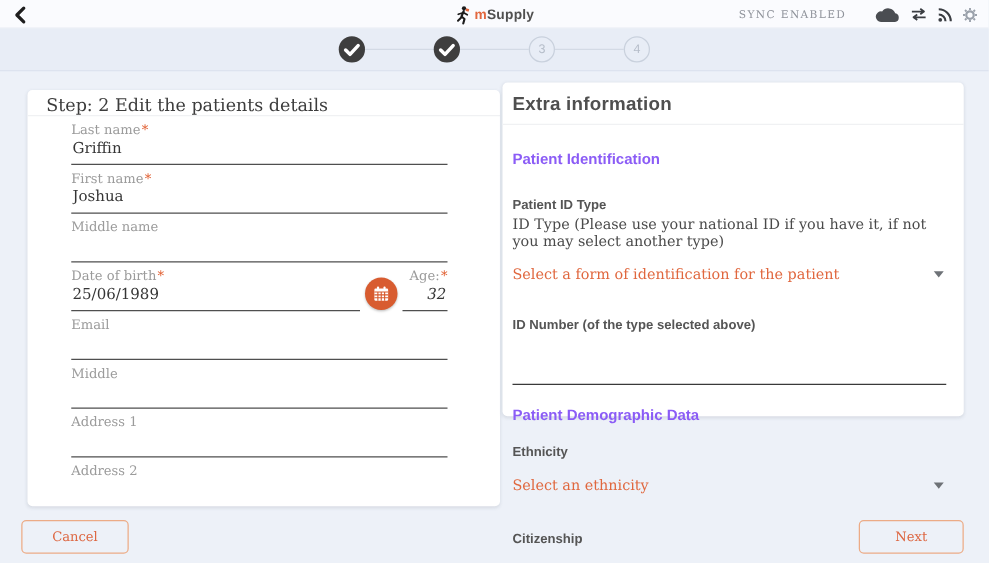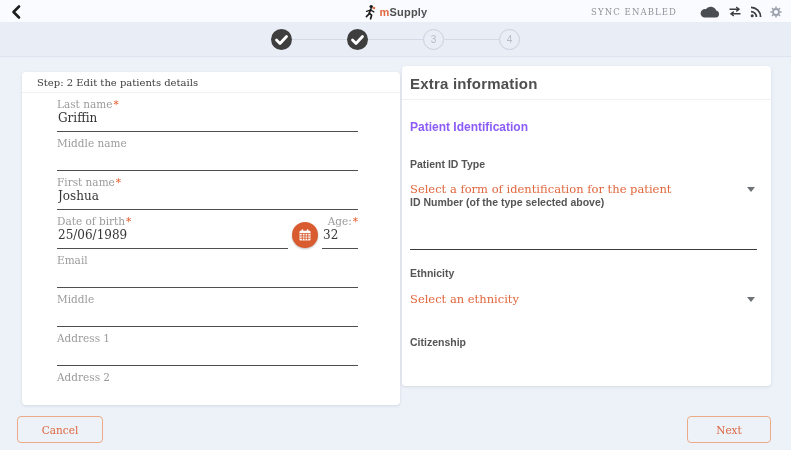--- a/index.html
+++ b/index.html
@@ -54,24 +54,24 @@
     color:#b5bdc9; font-family:"Liberation Sans",sans-serif; font-size:10px;
   }
   .step-line { width:55px; height:1.5px; background:#d3dae5; flex:none; }
 
   
   .panel {
     position:absolute; background:#fff; border-radius:4px;
     box-shadow:0 1px 3px rgba(70,80,100,.14);
   }
   .left-panel  { left:22px;  top:72px; width:378px; height:333px; }
-  .right-panel { left:402px; top:66px; width:369px; height:320px; }
+  .right-panel { left:402px; top:66px; width:369px; height:267px; }
 
   .lp-title {
-    font-size:10px; color:#3c3c3c;
+    font-size:14px; color:#3c3c3c;
     padding:5px 14px 4px 15px; border-bottom:1px solid #f0f1f3; height:21px;
   }
   .fields { padding:0 42px 12px 35px; }
   .field { height:39px; position:relative; }
   .field-label { position:absolute; top:5px; left:0; font-size:10.5px; color:#9b9b9b; white-space:nowrap; }
   .req { color:#e05a2b; margin-left:1px; }
   .field-input {
     position:absolute; bottom:0; left:0; width:100%;
     border:none; border-bottom:1.5px solid #4f4f4f; background:transparent;
     font-family:inherit; font-size:12px; color:#353535; padding:0 0 6px 1px; outline:none;
@@ -81,21 +81,21 @@
   .dob-row { display:flex; align-items:flex-end; }
   .dob-main { flex:1; position:relative; height:100%; }
   .cal-btn {
     width:26px; height:26px; border-radius:50%; flex:none;
     background:#d85c30; border:none; cursor:pointer; margin:0 4px 1px 4px;
     display:flex; align-items:center; justify-content:center;
     box-shadow:0 1px 2px rgba(0,0,0,.25);
   }
   .age-col { width:36px; position:relative; height:100%; flex:none; }
   .age-col .field-label { left:auto; right:0; }
-  .age-col .field-input { padding-right:1px; }
+  .age-col .field-input { text-align:right; padding-right:1px;font-style:italic; }
 
   
   .rp-title {
     font-size:15px; font-weight:bold; color:#4f4f4f; letter-spacing:.2px;
     padding:9px 14px 7px 8px; border-bottom:1px solid #f0f1f3;
   }
   .rp-body { padding:0 14px 0 8px; }
   .sec-head { font-size:12px; font-weight:bold; color:#8b5cf6; }
   .sub-label { font-size:10.5px; font-weight:bold; color:#555; }
   .desc { font-size:11.5px; color:#4a4a4a; line-height:14px; margin-top:2px; }
@@ -107,21 +107,21 @@
   .select-placeholder { font-size:11.5px; color:#e0673e; }
   .caret {
     width:0; height:0; border-left:4.5px solid transparent; border-right:4.5px solid transparent;
     border-top:5px solid #6e7277; margin-right:2px;
   }
   .id-underline-input {
     width:100%; border:none; border-bottom:1.5px solid #3a3a3a; background:transparent;
     font-family:inherit; font-size:12px; color:#353535; padding:0 0 5px 1px; outline:none;
   }
   .mt20{margin-top:20px}.mt24{margin-top:24px}.mt12{margin-top:12px}
-  .mt28{}.mt22{margin-top:22px}.mt17{margin-top:17px}
+  .mt28{margin-top:28px}.mt22{margin-top:22px}.mt17{margin-top:17px}
   .mt13{margin-top:13px}.mt30{margin-top:30px}
 
   
   .footer-btn {
     position:absolute; top:416px; height:27px;
     border:1px solid #ecab86; border-radius:4px; background:transparent;
     color:#dd6742; font-family:inherit; font-size:10.5px; cursor:pointer;
   }
   .cancel-btn { left:17px; width:86px; }
   .next-btn { left:687px; width:84px; }
@@ -199,27 +199,27 @@
 <div class="panel left-panel">
   <div class="lp-title">Step: 2 Edit the patients details</div>
   <div class="fields">
 
     <div class="field">
       <div class="field-label"><span>Last name</span><span class="req">*</span></div>
       <input class="field-input" value="Griffin" style="">
     </div>
 
     <div class="field">
-      <div class="field-label"><span>Middle name</span></div>
-      <input class="field-input" value="" style="">
-    </div>
-
-    <div class="field">
       <div class="field-label"><span>First name</span><span class="req">*</span></div>
       <input class="field-input" value="Joshua" style="">
+    </div>
+
+    <div class="field">
+      <div class="field-label"><span>Middle name</span></div>
+      <input class="field-input" value="" style="">
     </div>
 
     <div class="field dob-row">
       <div class="dob-main">
         <div class="field-label"><span>Date of birth</span><span class="req">*</span></div>
         <input class="field-input" value="25/06/1989" style="">
       </div>
       <button class="cal-btn">
         <svg class="icon" width="14" height="14" viewBox="0 0 14 14">
           <rect x="1.5" y="2.8" width="11" height="9.7" rx="1" fill="#fff"></rect>
@@ -257,29 +257,31 @@
   </div>
 </div>
 
 <div class="panel right-panel">
   <div class="rp-title sans">Extra information</div>
   <div class="rp-body">
 
     <div class="sec-head sans mt20">Patient Identification</div>
 
     <div class="sub-label sans mt24">Patient ID Type</div>
+    <div class="desc">ID Type (Please use your national ID if you have it, if not you may select another type)</div>
 
     <div class="select-row mt12">
       <span class="select-placeholder">Select a form of identification for the patient</span>
       <span class="caret"></span>
     </div>
 
     <div class="sub-label sans mt28">ID Number (of the type selected above)</div>
     <input class="id-underline-input mt22" value="" style="">
 
+    <div class="sec-head sans mt17">Patient Demographic Data</div>
 
     <div class="sub-label sans mt17">Ethnicity</div>
     <div class="select-row mt13">
       <span class="select-placeholder">Select an ethnicity</span>
       <span class="caret"></span>
     </div>
 
     <div class="sub-label sans mt30">Citizenship</div>
     
 

